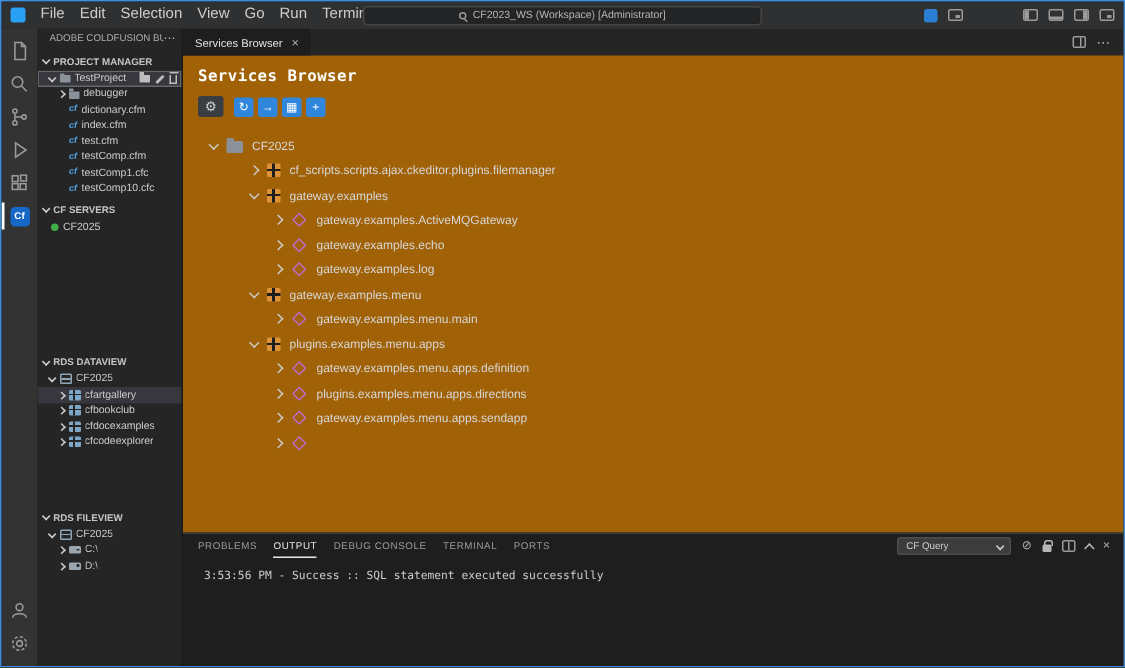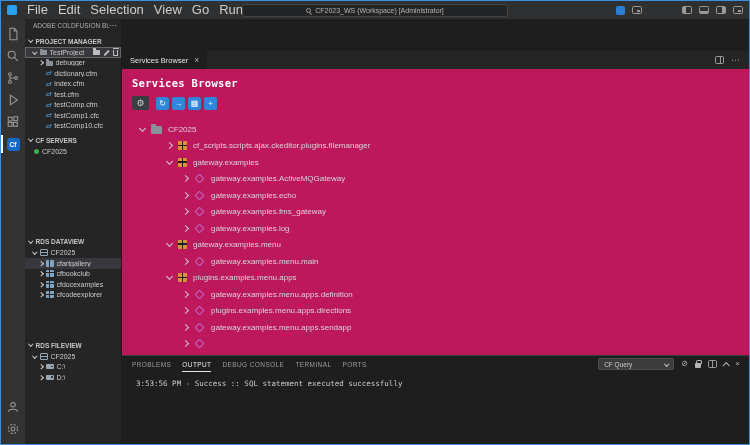--- a/index.html
+++ b/index.html
@@ -6,21 +6,21 @@
   html,body { width:750px; height:445px; overflow:hidden; background:#1a1a1a;
               font-family:"Liberation Sans", sans-serif; }
   .window { width:750px; height:445px; background:#1e1e1e; border:1px solid #3b8fdd;
             display:flex; flex-direction:column; overflow:hidden; }
 
   
   .titlebar { flex:0 0 18px; background:#2f3031; display:flex; align-items:center;
               padding:0 6px; position:relative; }
   .vslogo { width:10px; height:10px; border-radius:2px; background:#2aa0f2; margin-right:5px; flex:0 0 auto; }
   .menubar { display:flex; }
-  .menu-item { font-size:13px; color:#cccccc; padding:0 5px; line-height:18px; white-space:nowrap; }
+  .menu-item { font-size:10px; color:#cccccc; padding:0 5px; line-height:18px; white-space:nowrap; }
   .title-search { position:absolute; left:50%; top:2.5px; transform:translateX(-50%);
                   width:266px; height:13px; background:#232425; border:1px solid #464646;
                   border-radius:3px; display:flex; align-items:center; justify-content:center;
                   gap:4px; font-size:7px; color:#b4b4b4; }
   .mini-search { width:5px; height:5px; border:1px solid #9a9a9a; border-radius:50%; position:relative; flex:0 0 auto; }
   .mini-search::after { content:""; position:absolute; right:-2px; bottom:-2px; width:3px; height:1px;
                         background:#9a9a9a; transform:rotate(45deg); }
   .title-actions { margin-left:auto; display:flex; align-items:center; gap:7px; }
   .ext-blue { width:9px; height:9px; background:#2a7fd4; border-radius:2px; }
   .win-icon { width:10px; height:8px; border:1px solid #9a9a9a; border-radius:1.5px; position:relative; }
@@ -86,21 +86,21 @@
   .icon-server { flex:0 0 auto; width:8px; height:7px; border:1px solid #8fa7b8; border-radius:1px;
                  background:linear-gradient(to bottom, transparent 2px, #8fa7b8 2px 3px, transparent 3px); }
   .icon-table { flex:0 0 auto; width:8px; height:7px; background:#7ea6c6; border-radius:1px; position:relative; }
   .icon-table::after { content:""; position:absolute; inset:0;
       background:linear-gradient(to right, transparent 3px, #252526 3px 4px, transparent 4px),
                  linear-gradient(to bottom, transparent 2.5px, #252526 2.5px 3.5px, transparent 3.5px); }
   .icon-drive { flex:0 0 auto; width:8px; height:5px; background:#9aa7b0; border-radius:1px; position:relative; }
   .icon-drive::after { content:""; position:absolute; right:1px; top:1.5px; width:1.5px; height:1.5px; border-radius:50%; background:#252526; }
 
   
-  .main { flex:1; display:flex; flex-direction:column; min-width:0; background:#be185d;margin-top:32px; }
+  .main { flex:1; display:flex; flex-direction:column; min-width:0; background:#a16207; }
   .tabbar { flex:0 0 18px; background:#252526; display:flex; align-items:stretch; }
   .tab { display:flex; align-items:center; gap:6px; padding:0 8px; background:#1e1e1e;
          color:#e2e2e2; font-size:7.5px; }
   .tab-close { color:#b0b0b0; font-size:8.5px; line-height:8px; }
   .tab-actions { margin-left:auto; display:flex; align-items:center; gap:7px; padding-right:9px; color:#b0b0b0; }
   .split-icon { width:9px; height:8px; border:1px solid #9a9a9a; border-radius:1.5px; position:relative; }
   .split-icon::before { content:""; position:absolute; left:50%; top:0; bottom:0; width:1px; background:#9a9a9a; }
   .more-dots { font-size:9px; }
 
   .editor-content { flex:1; overflow:hidden; }
@@ -421,25 +421,20 @@
     <span class="tlabel">gateway.examples.ActiveMQGateway</span>
   </div>
             <div class="tree-row lvl2">
     <span class="tw collapsed"></span>
     <span class="ticon icon-component"></span>
     <span class="tlabel">gateway.examples.echo</span>
   </div>
             <div class="tree-row lvl2">
     <span class="tw collapsed"></span>
     <span class="ticon icon-component"></span>
-    <span class="tlabel">gateway.examples.fms_gateway</span>
-  </div>
-            <div class="tree-row lvl2">
-    <span class="tw collapsed"></span>
-    <span class="ticon icon-component"></span>
     <span class="tlabel">gateway.examples.log</span>
   </div>
             <div class="tree-row lvl1">
     <span class="tw expanded"></span>
     <span class="ticon icon-package"></span>
     <span class="tlabel">gateway.examples.menu</span>
   </div>
             <div class="tree-row lvl2">
     <span class="tw collapsed"></span>
     <span class="ticon icon-component"></span>

